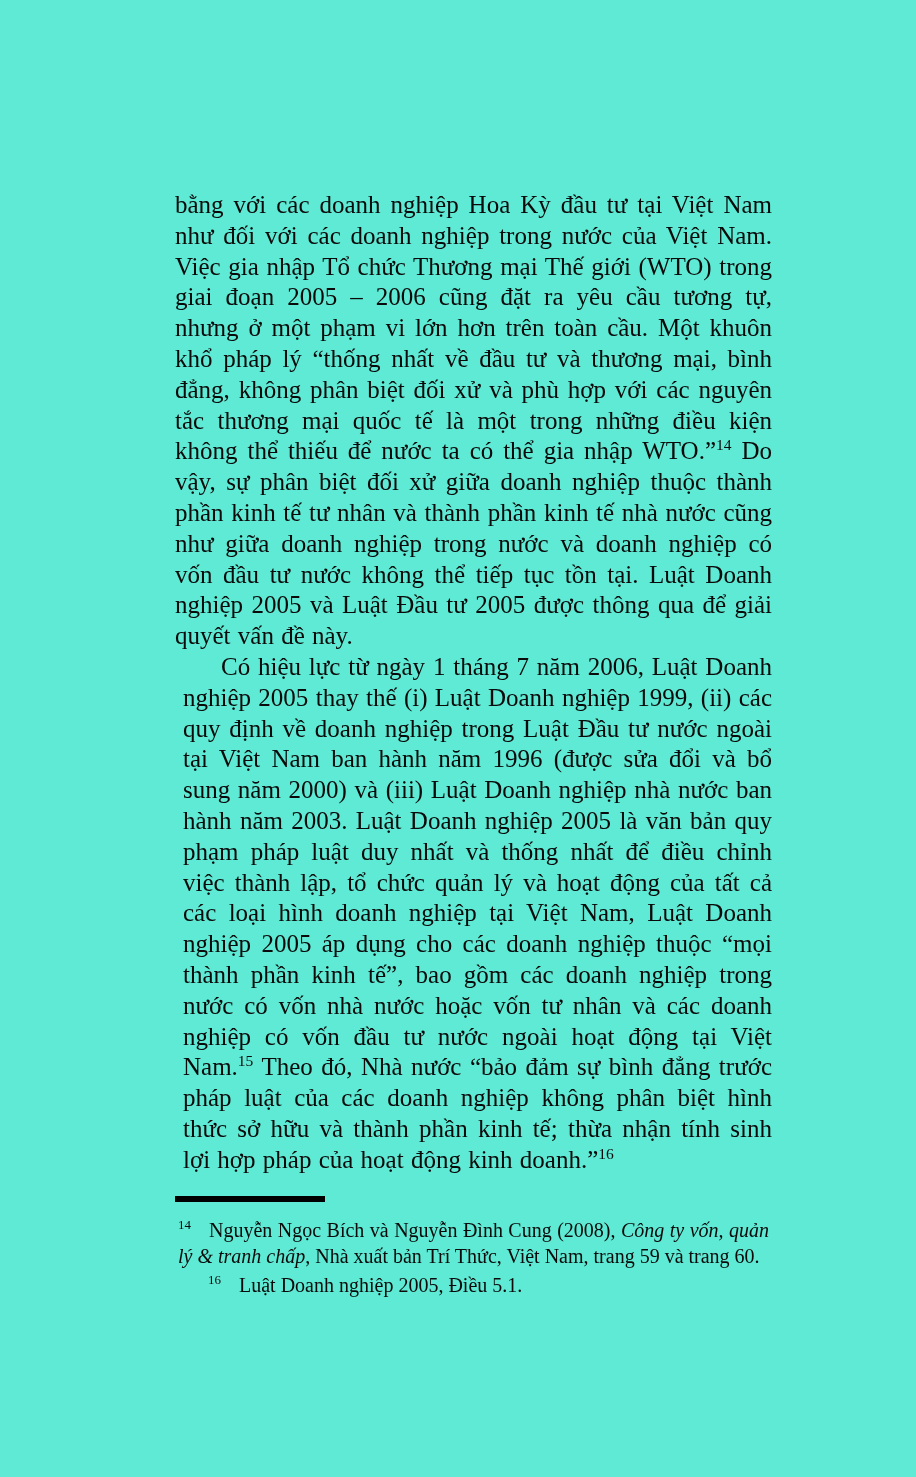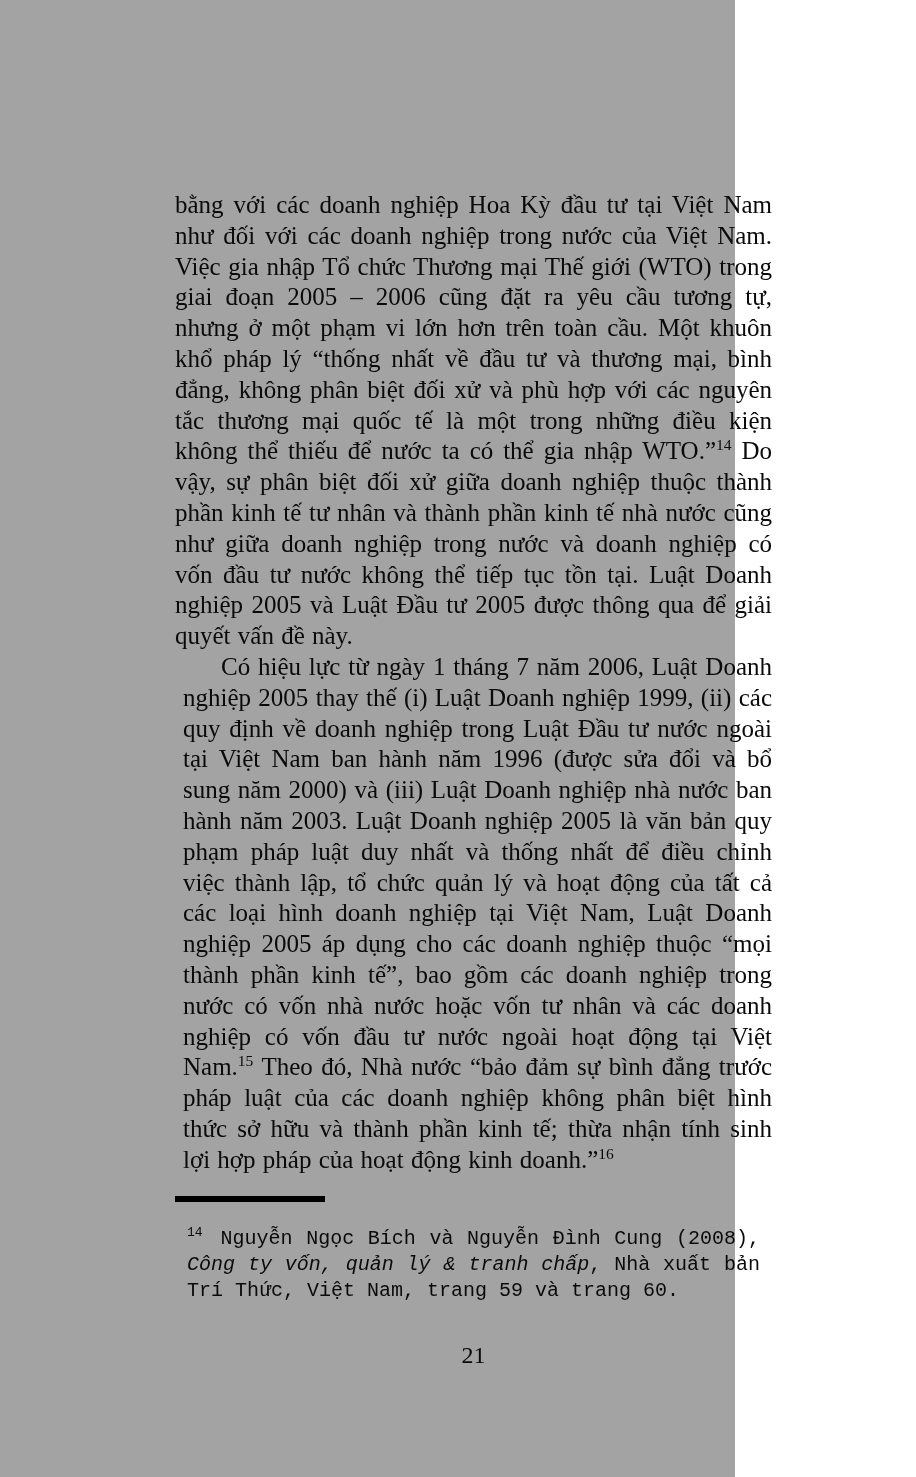--- a/index.html
+++ b/index.html
@@ -10,23 +10,23 @@
   body {
     width: 916px;
     height: 1477px;
     font-family: "Liberation Serif", "DejaVu Serif", serif;
     color: #0a0a0a;
     position: relative;
     overflow: hidden;
   }
   .page {
     position: relative;
-    width: 735px;
+    width: 916px;
     height: 1477px;
-    background: #a3a3a3;
+    background: #5eead4;
   }
   .content {
     position: absolute;
     left: 175px;
     top: 190px;
     width: 597px;
   }
   .para {
     margin: 0;
     font-size: 25px;
@@ -51,25 +51,24 @@
     height: 6px;
     background: #000000;
   }
   .footnotes {
     position: absolute;
     left: 175px;
     top: 1214px;
     width: 597px;
   }
   .footnote {
-    margin: 12px;
+    margin: 3px;
     font-size: 20px;
     line-height: 26px;
     text-align: justify;
-    font-family: Liberation Mono, monospace;
   }
   .footnote sup.fnnum {
     font-size: 0.65em;
     line-height: 0;
     vertical-align: super;
     margin-right: 18px;
   }
   .footnote.indented {
     padding-left: 30px;
   }
@@ -100,18 +99,18 @@
 
   </div>
 
   <div class="fnrule"></div>
 
   <div class="footnotes">
 
     <p class="footnote"><sup class="fnnum">14</sup><span>Nguyễn Ngọc Bích và Nguyễn Đình Cung (2008), </span><span class="italic">Công ty vốn, quản lý &amp; tranh chấp</span><span>, Nhà xuất bản Trí Thức, Việt Nam, trang 59 và trang 60.</span></p>
 
 
+    <p class="footnote indented"><sup class="fnnum">16</sup><span>Luật Doanh nghiệp 2005, Điều 5.1.</span></p>
 
   </div>
 
-  <div class="pagenum">21</div>
 
 </div>
 
 </body></html>

